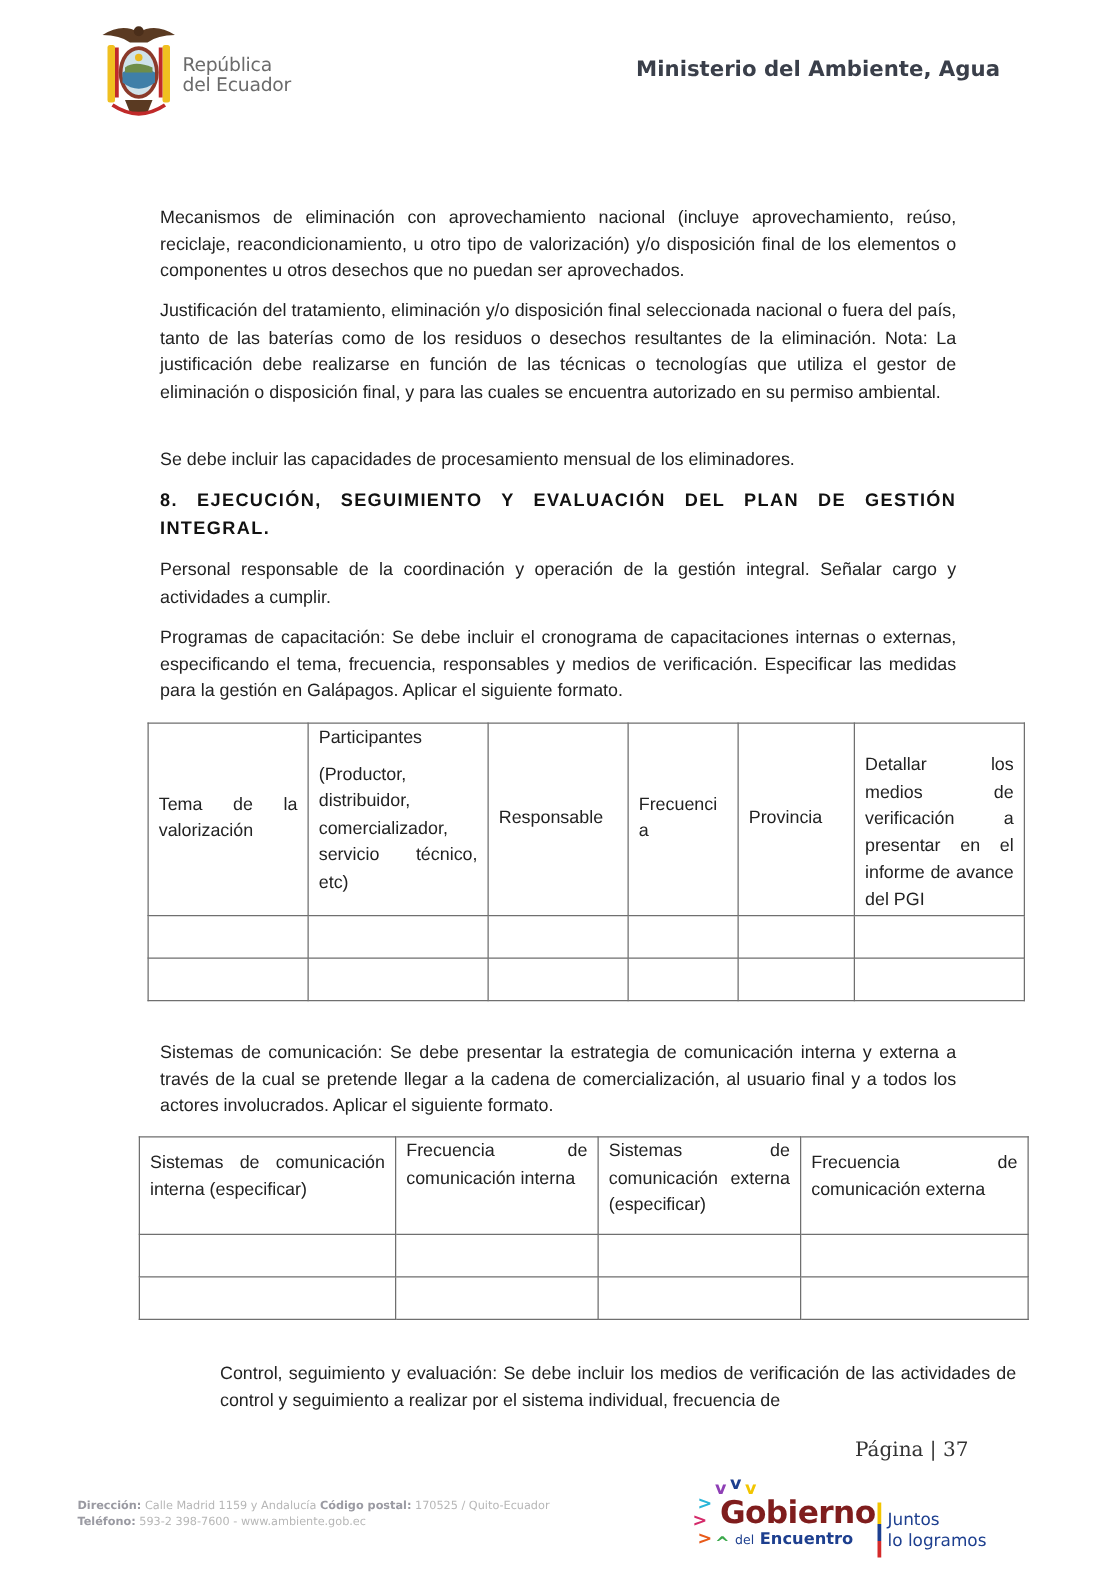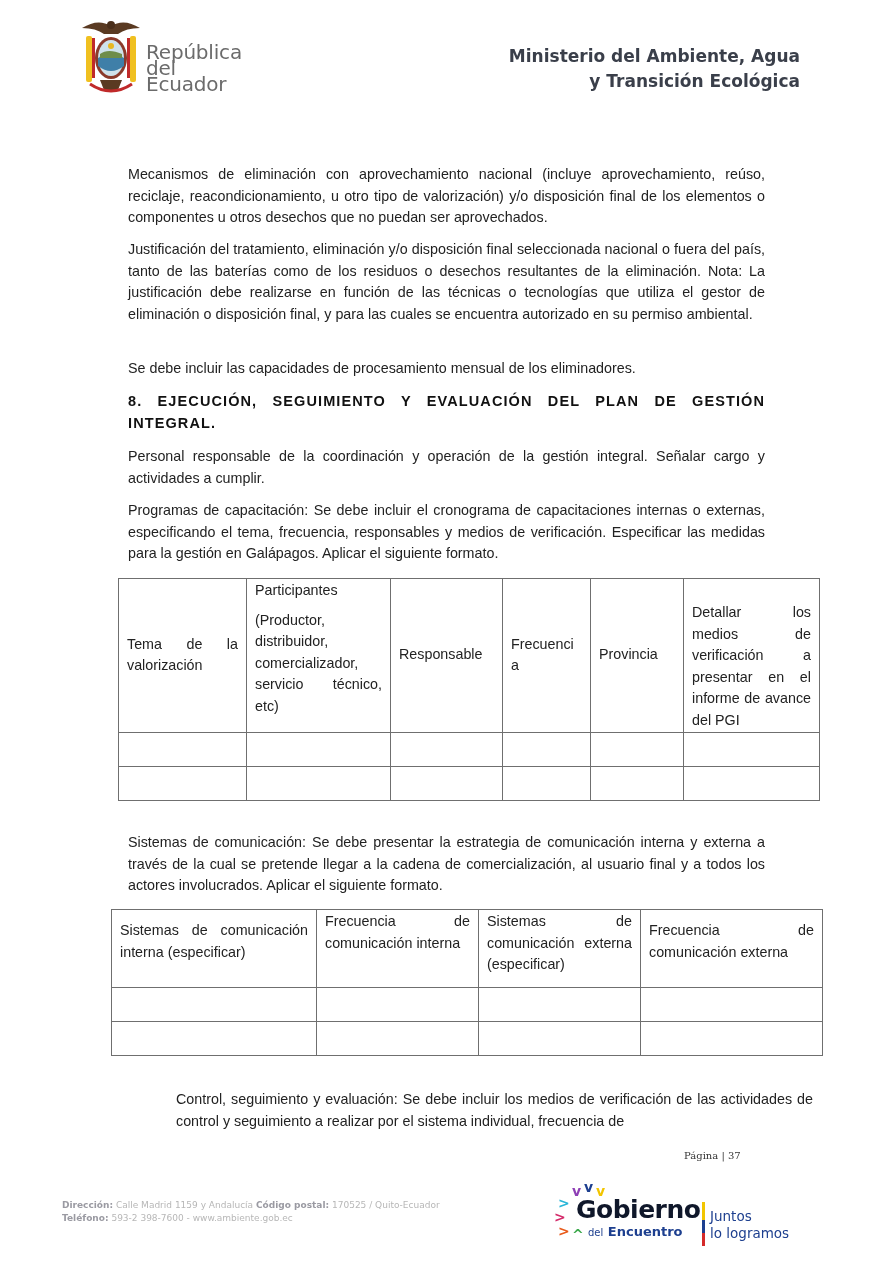--- a/index.html
+++ b/index.html
@@ -1,46 +1,46 @@
 <!DOCTYPE html>
 <html><head>
   <meta charset="utf-8">
   <style>
     html, body { margin: 0; padding: 0; background: #ffffff; }
     body { width: 892px; height: 1262px; position: relative; overflow: hidden; font-family: "Liberation Sans", sans-serif; color: #222; }
 
     .header-left { position: absolute; left: 78px; top: 14px; width: 170px; height: 84px; }
     .crest { position: absolute; left: 0; top: 0; width: 66px; height: 84px; }
-    .rep-text { position: absolute; left: 68px; top: 30px; font-family: "DejaVu Sans", sans-serif; font-size: 20px; line-height: 16px; color: #6b6b6b; letter-spacing: -0.2px; }
+    .rep-text { position: absolute; left: 68px; top: 30px; font-family: "DejaVu Sans", sans-serif; font-size: 15px; line-height: 16px; color: #6b6b6b; letter-spacing: -0.2px; }
 
     .ministry { position: absolute; right: 92px; top: 44px; text-align: right; font-family: "DejaVu Sans", sans-serif; font-weight: bold; font-size: 17px; line-height: 25px; color: #3a3f4a; }
 
     .body-text { position: absolute; left: 128px; width: 637px; font-size: 14.3px; line-height: 21.6px; text-align: justify; color: #222; }
     .body-text p { margin: 0; }
     .heading { position: absolute; left: 128px; width: 637px; font-weight: bold; font-size: 14.5px; line-height: 21.6px; letter-spacing: 1.1px; text-align: justify; text-align-last: left; color: #111; }
 
     table.grid { position: absolute; border-collapse: collapse; table-layout: fixed; font-size: 14.3px; line-height: 21.6px; color: #222; }
     table.grid td { border: 1px solid #6f6f6f; padding: 0 8px; vertical-align: middle; text-align: justify; }
     table.grid td.top { vertical-align: top; }
     table.grid td p { margin: 0; }
 
     #t1 { left: 118px; top: 578px; width: 701px; }
     #t1 tr.hdr { height: 153px; }
     #t1 tr.row { height: 34px; }
     #t2 { left: 111px; top: 909px; width: 711px; }
     #t2 tr.hdr { height: 78px; }
     #t2 tr.row { height: 34px; }
 
-    .page-num { position: absolute; left: 684px; top: 1150px; font-family: "DejaVu Serif", serif; font-size: 10px; color: #333; }
+    .page-num { position: absolute; left: 684px; top: 1150px; font-family: "DejaVu Serif", serif; font-size: 16px; color: #333; }
 
     .footer-addr { position: absolute; left: 62px; top: 1199px; font-family: "DejaVu Sans", sans-serif; font-size: 9px; line-height: 13px; color: #b7b7b7; }
     .footer-addr b { color: #9a9aa2; }
 
     .gob { position: absolute; left: 552px; top: 1180px; width: 250px; height: 70px; }
-    .gob-word { position: absolute; left: 24px; top: 16px; font-family: "DejaVu Sans", sans-serif; font-weight: bold; font-size: 25px; line-height: 28px; color: #0f172a; letter-spacing: -0.5px; }
+    .gob-word { position: absolute; left: 24px; top: 16px; font-family: "DejaVu Sans", sans-serif; font-weight: bold; font-size: 25px; line-height: 28px; color: #7f1d1d; letter-spacing: -0.5px; }
     .gob-sub { position: absolute; left: 36px; top: 44px; font-family: "DejaVu Sans", sans-serif; font-size: 13px; color: #1d3f8f; font-weight: bold; }
     .gob-sub span { font-weight: normal; font-size: 10px; }
     .gob-bar { position: absolute; left: 150px; top: 22px; width: 3px; height: 44px; background: linear-gradient(#f2c500 0 40%, #1d3f8f 40% 70%, #d42a2a 70% 100%); }
     .gob-slogan { position: absolute; left: 158px; top: 28px; font-family: "DejaVu Sans", sans-serif; font-size: 13.5px; line-height: 17px; color: #1d3f8f; }
     .chev { position: absolute; font-family: "DejaVu Sans", sans-serif; font-weight: bold; font-size: 14px; line-height: 14px; }
   </style>
 </head>
 <body>
 
 <div class="header-left">
@@ -60,21 +60,20 @@
     <path d="M12 70 Q33 84 54 70" stroke="#c02a2a" stroke-width="3" fill="none"></path>
   </svg>
   <div class="rep-text">
     <div>República</div>
     <div>del Ecuador</div>
   </div>
 </div>
 
 <div class="ministry">
   <div>Ministerio del Ambiente, Agua</div>
-  <div>y Transición Ecológica</div>
 </div>
 
 <div class="body-text" style="top:164px;">
     <p>Mecanismos de eliminación con aprovechamiento nacional (incluye aprovechamiento, reúso, reciclaje, reacondicionamiento, u otro tipo de valorización) y/o disposición final de los elementos o componentes u otros desechos que no puedan ser aprovechados.</p>
   </div>
 <div class="body-text" style="top:239px;">
     <p>Justificación del tratamiento, eliminación y/o disposición final seleccionada nacional o fuera del país, tanto de las baterías como de los residuos o desechos resultantes de la eliminación. Nota: La justificación debe realizarse en función de las técnicas o tecnologías que utiliza el gestor de eliminación o disposición final, y para las cuales se encuentra autorizado en su permiso ambiental.</p>
   </div>
 <div class="body-text" style="top:358px;">
     <p>Se debe incluir las capacidades de procesamiento mensual de los eliminadores.</p>

